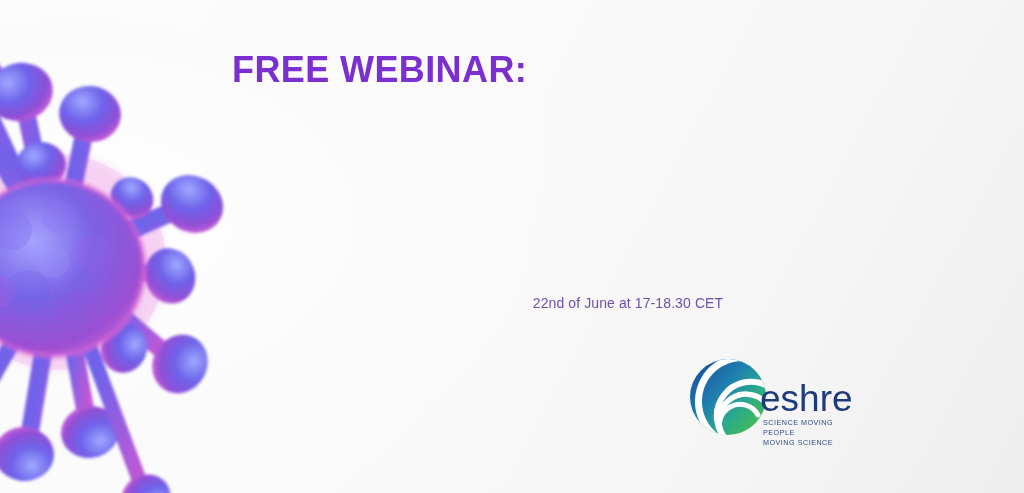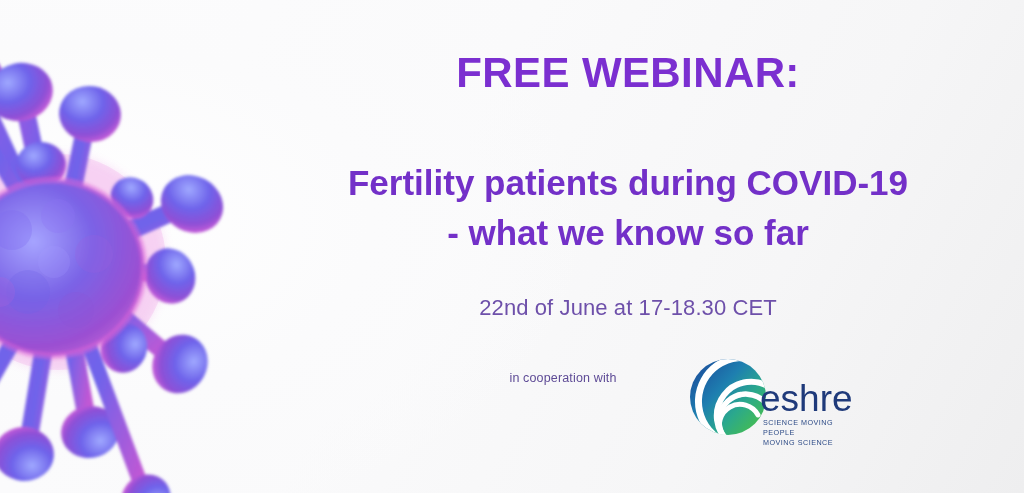--- a/index.html
+++ b/index.html
@@ -37,22 +37,21 @@
     top: 0;
     width: 792px;
     height: 493px;
   }
 
   #free-webinar {
     position: absolute;
     top: 50px;
     left: 0;
     width: 100%;
-    text-align: center;
-    font-size: 42px;
+    font-size: 36px;
     font-weight: 700;
     letter-spacing: 0.4px;
     color: #7B2FD0;
     line-height: 1.1;
     white-space: nowrap;
   }
 
   #headline {
     position: absolute;
     top: 158px;
@@ -65,21 +64,21 @@
     line-height: 1.42;
   }
   #headline .l2 { display: block; }
 
   #datetime {
     position: absolute;
     top: 295px;
     left: 0;
     width: 100%;
     text-align: center;
-    font-size: 22px;
+    font-size: 14px;
     font-weight: 400;
     color: #6E50AA;
     letter-spacing: 0.1px;
   }
 
   
   #logo-strip {
     position: absolute;
     left: 0;
     top: 335px;
@@ -255,31 +254,26 @@
 
         <ellipse cx="144" cy="306" rx="92" ry="88" fill="none" stroke="#E066D8" stroke-width="7" opacity="0.45" filter="url(#softEdge)"></ellipse>
       </g>
     </svg>
   </div>
 
   <div class="text-col">
 
     <div id="free-webinar">FREE WEBINAR:</div>
 
-    <div id="headline">
-      <span class="l1">Fertility patients during COVID-19</span>
-      <span class="l2">- what we know so far</span>
-    </div>
 
     <div id="datetime">22nd of June at 17-18.30 CET</div>
 
     <div id="logo-strip">
 
 
-      <div id="coop-label">in cooperation with</div>
 
       <div id="eshre-logo">
         <svg viewBox="0 0 182 100" xmlns="http://www.w3.org/2000/svg" aria-hidden="true">
           <defs>
             <linearGradient id="eshreDisc" x1="8%" y1="8%" x2="95%" y2="88%">
               <stop offset="0%" stop-color="#1B4F9C"></stop>
               <stop offset="38%" stop-color="#1E7FB0"></stop>
               <stop offset="68%" stop-color="#2BA98C"></stop>
               <stop offset="100%" stop-color="#47BE4C"></stop>
             </linearGradient>

